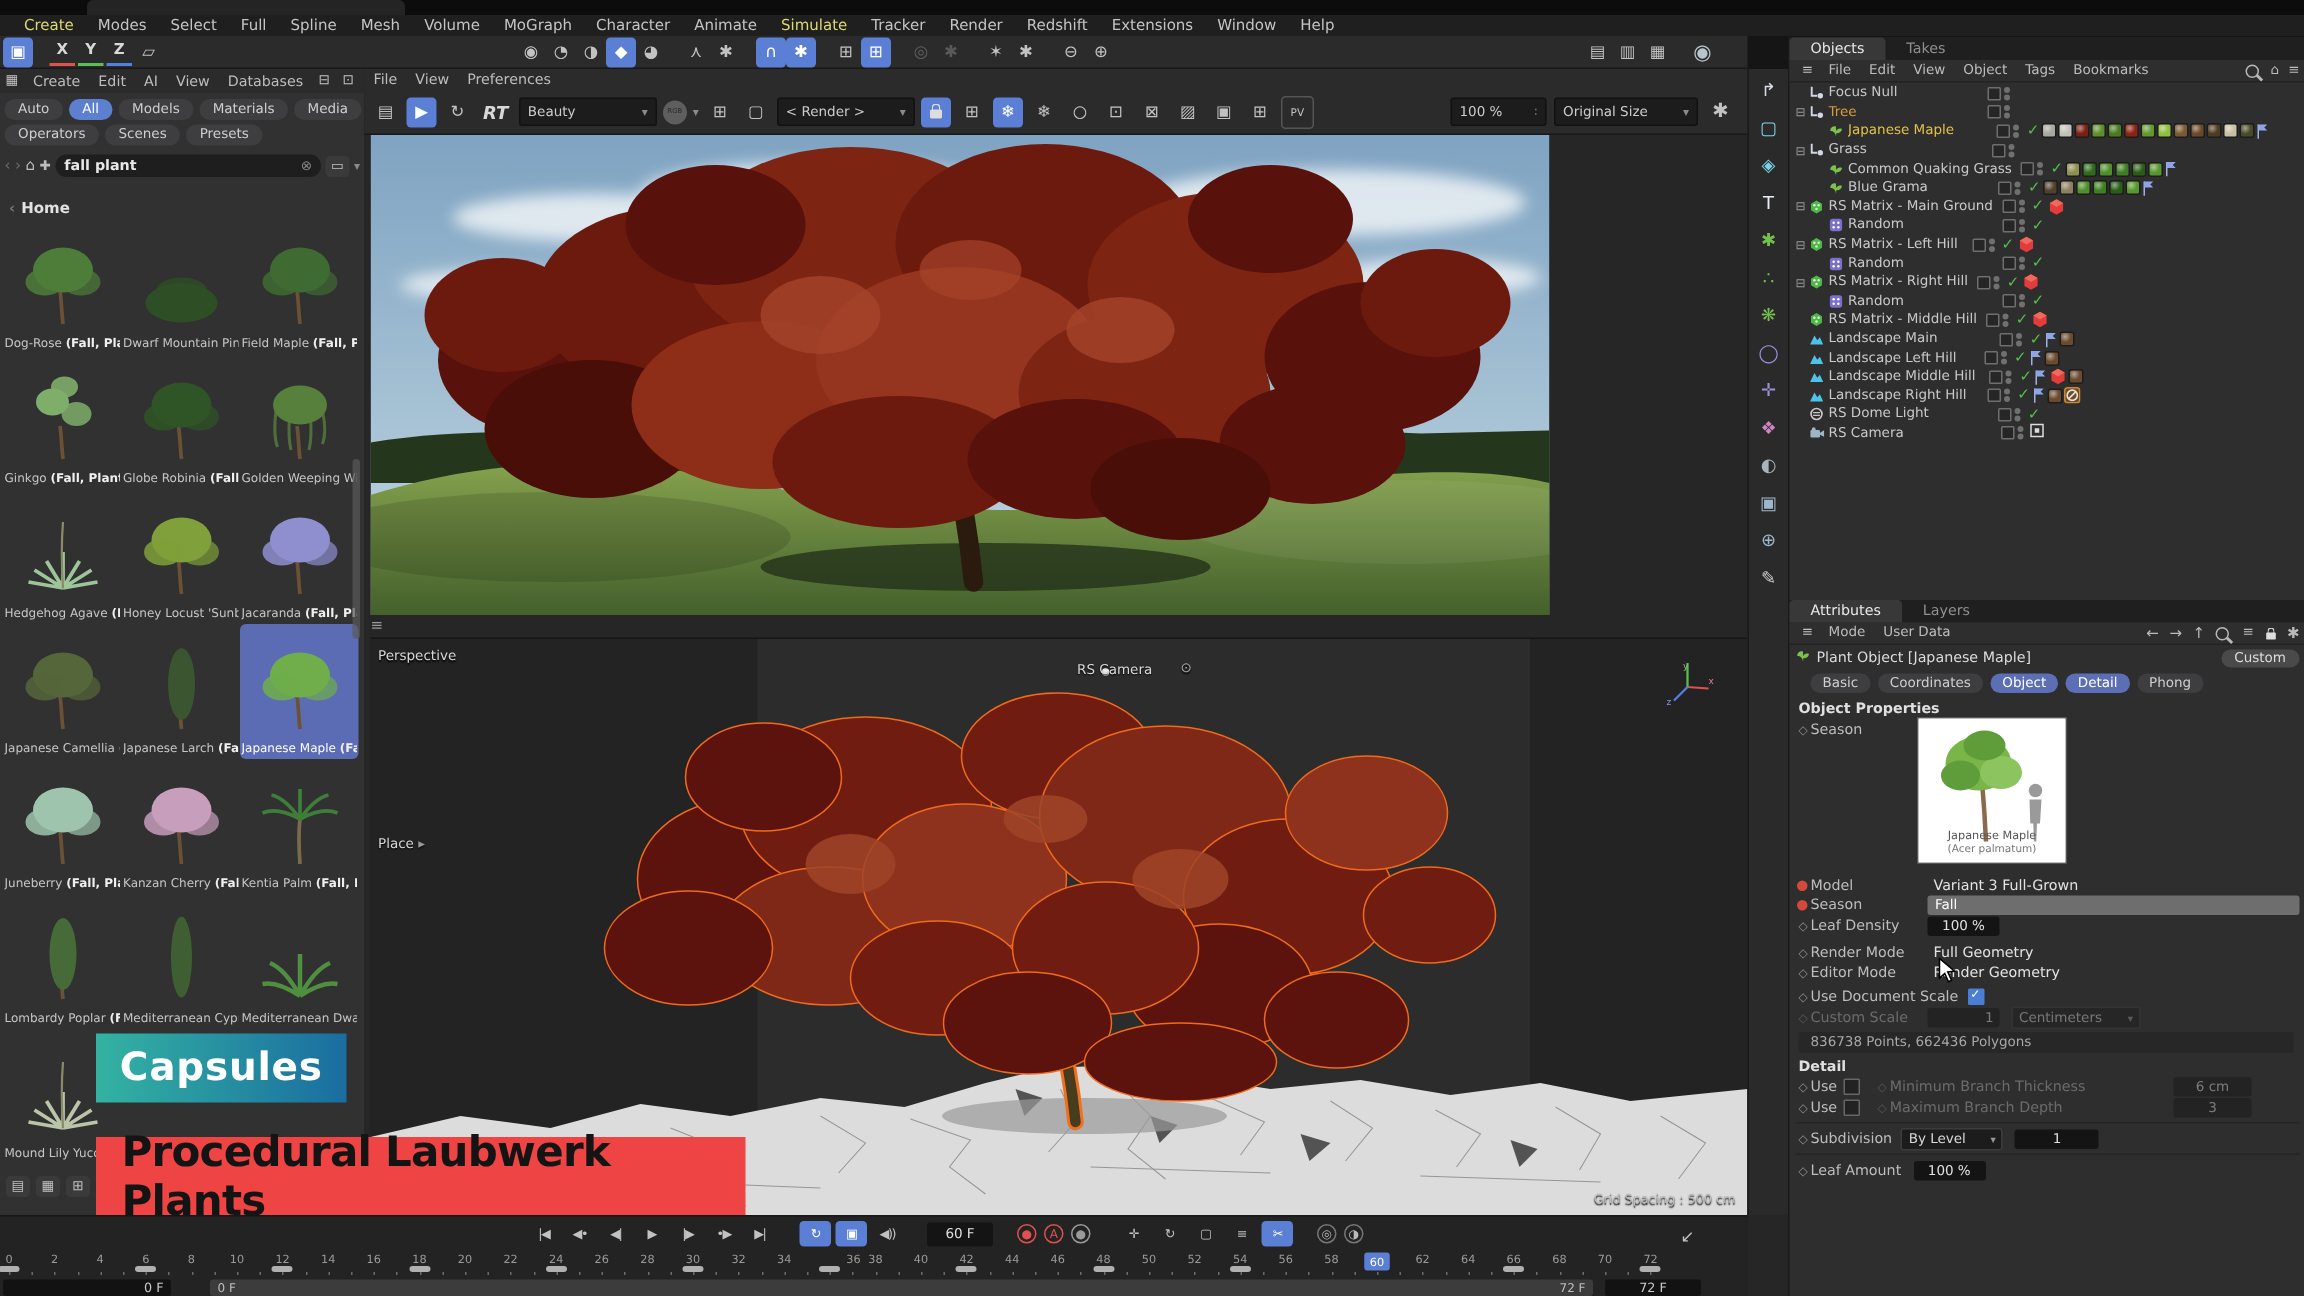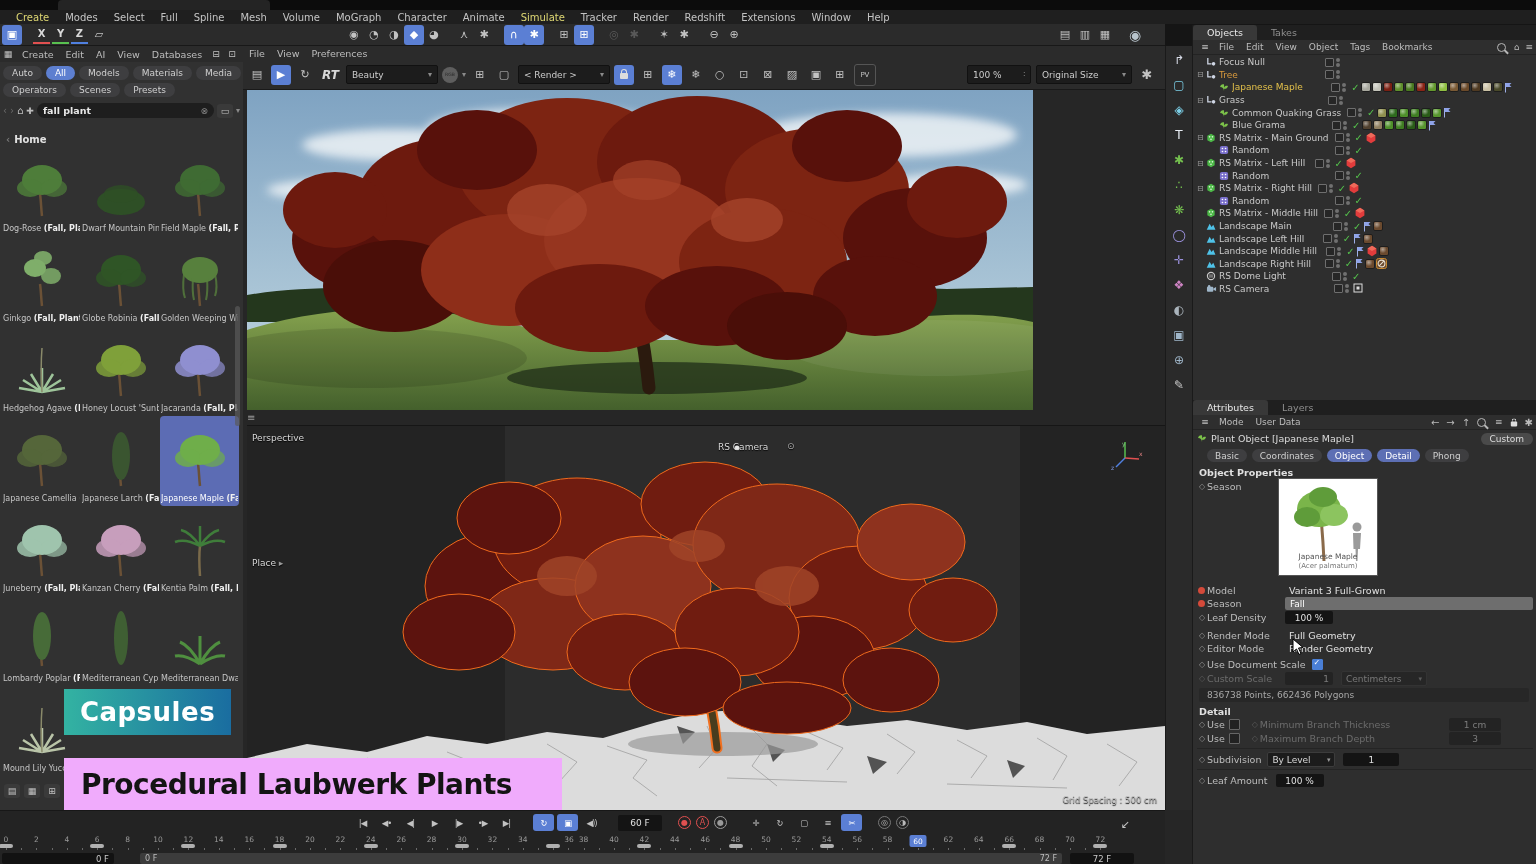--- a/index.html
+++ b/index.html
@@ -93,21 +93,21 @@
   #ruler{position:absolute;left:0;top:24px;width:1120px;height:16px}
   .rlab{position:absolute;top:0;font-size:7.5px;color:#9a9a9a;transform:translateX(-50%)}
   .rkey{position:absolute;top:9px;width:14px;height:4px;background:#c9c9c9;border-radius:2px;transform:translateX(-50%);opacity:.85}
   .rdot{position:absolute;top:13px;width:1px;height:2px;background:#6a6a6a}
   #playhead{position:absolute;top:0;width:17px;height:12px;background:#5b7fd4;border-radius:2px;color:#fff;font-size:7.5px;display:flex;align-items:center;justify-content:center;transform:translateX(-50%)}
   #trow{position:absolute;left:0;top:41px;width:100%;height:13px}
   .tfield{position:absolute;background:#121212;border-radius:2px;color:#c9c9c9;font-size:8.5px;display:flex;align-items:center;height:11px;box-sizing:border-box}
   #rangeslider{position:absolute;left:140px;top:1px;width:922px;height:11px;background:#3c3c3c;border-radius:2px;display:flex;align-items:center;justify-content:space-between;padding:0 5px;box-sizing:border-box;font-size:8px;color:#bdbdbd}
   
   #ov-capsules{position:absolute;left:64px;top:689px;width:167px;height:46px;display:flex;align-items:center;justify-content:center;color:#fff;font-size:26px;font-weight:bold;letter-spacing:.5px;z-index:50}
-  #ov-title{position:absolute;left:64px;top:758px;width:498px;height:52px;background:#f0abfc;color:#141414;font-size:28px;font-weight:800;display:flex;align-items:center;padding-left:17px;box-sizing:border-box;letter-spacing:-.5px;z-index:50;font-family:"DejaVu Sans",sans-serif}
+  #ov-title{position:absolute;left:64px;top:758px;width:433px;height:52px;background:#ef4444;color:#141414;font-size:28px;font-weight:800;display:flex;align-items:center;padding-left:17px;box-sizing:border-box;letter-spacing:-.5px;z-index:50;font-family:"DejaVu Sans",sans-serif}
   #cursor{position:absolute;z-index:60}
 </style>
 </head>
 <body>
 
 <div id="titlebar" class="abs"></div>
 <div id="titletab" class="abs"></div>
 <div id="menubar" class="abs">
     <span class="mitem accent">Create</span>
     <span class="mitem">Modes</span>
@@ -1182,21 +1182,21 @@
   <div style="position:absolute;left:6px;top:288px;width:330px;height:14px;background:#272727;border-radius:2px;display:flex;align-items:center;padding-left:8px;box-sizing:border-box;font-size:9px;color:#a8a8a8">836738 Points, 662436 Polygons</div>
 
   <div class="arow" style="left:6px;top:305px;font-weight:bold;color:#e0e0e0">Detail</div>
 
   <div class="arow" style="left:4px;top:318px;width:336px">
     <span class="dia">◇</span>
       <span>Use</span>
     <span class="cbx" style="margin-left:4px"></span>
     <span class="dia dimt" style="margin-left:10px">◇</span>
     <span class="dimt">Minimum Branch Thickness</span>
-    <span class="afield dimt" style="position:absolute;left:252px;width:52px">1 cm</span>
+    <span class="afield dimt" style="position:absolute;left:252px;width:52px">6 cm</span>
   </div>
   <div class="arow" style="left:4px;top:332px;width:336px">
     <span class="dia">◇</span>
       <span>Use</span>
     <span class="cbx" style="margin-left:4px"></span>
     <span class="dia dimt" style="margin-left:10px">◇</span>
     <span class="dimt">Maximum Branch Depth</span>
     <span class="afield dimt" style="position:absolute;left:252px;width:52px">3</span>
   </div>
 

